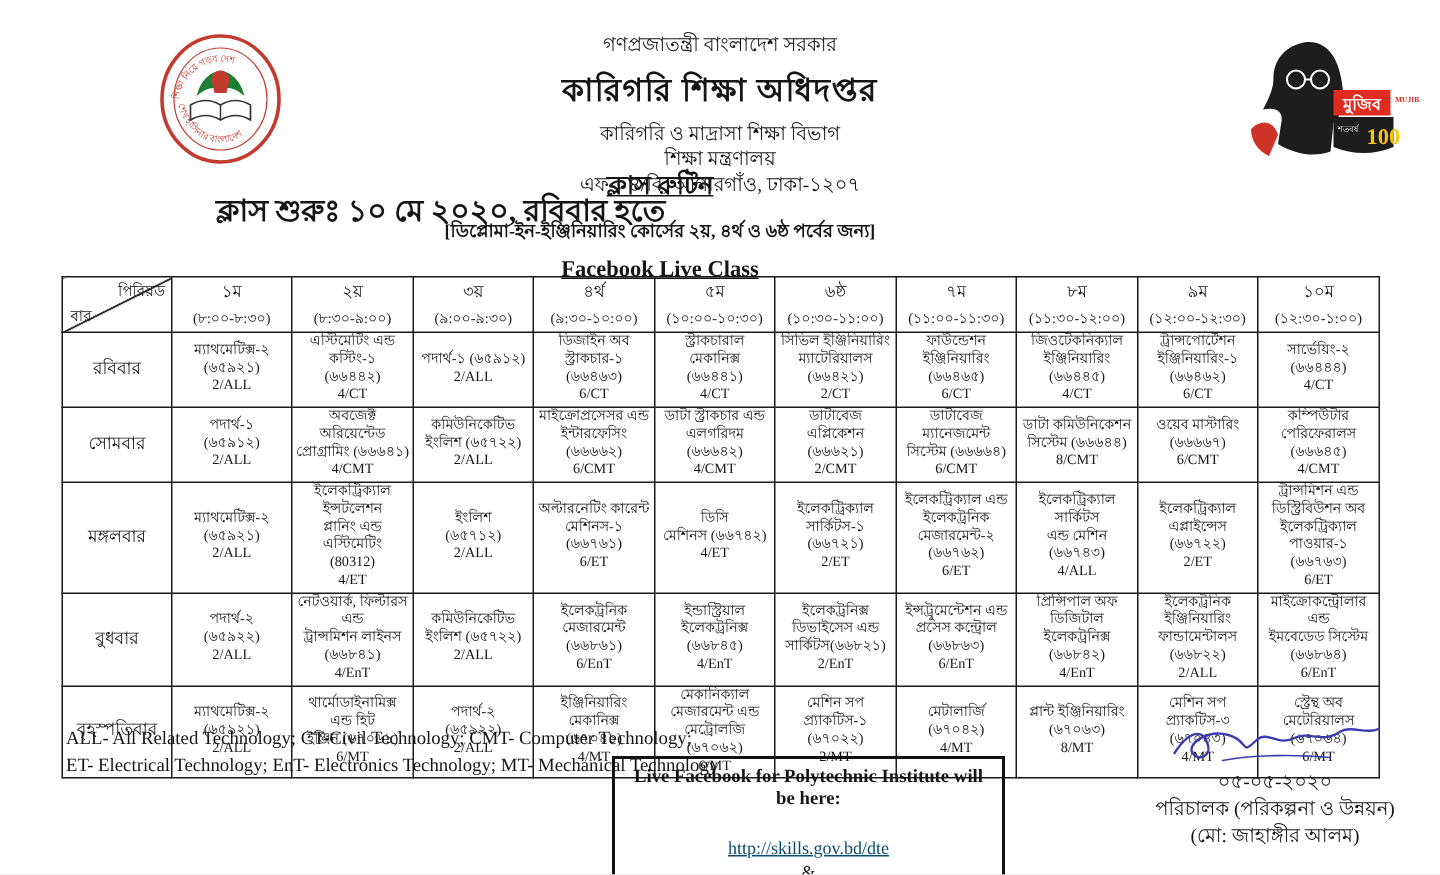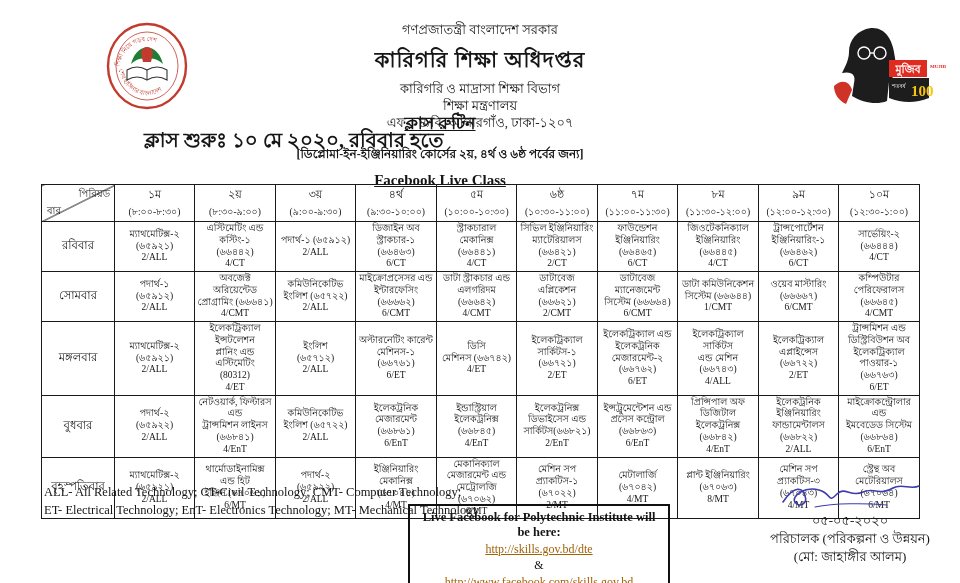--- a/index.html
+++ b/index.html
@@ -29,21 +29,21 @@
   .p-time{font-size:9.5px;}
   .corner{position:relative;padding:0;
      background-image:linear-gradient(to bottom right,transparent 49.3%,#1a1a1a 49.3%,#1a1a1a 50.7%,transparent 50.7%);}
   .corner .top{position:absolute;top:1px;right:4px;font-size:10px;}
   .corner .bot{position:absolute;bottom:1px;left:5px;font-size:10px;}
   
   .legend{position:absolute;left:44px;top:484px;font-size:12.5px;line-height:1.4;}
   .live-box{position:absolute;left:408px;top:504px;width:246px;border:2px solid #111;
             text-align:center;padding:4px 6px 6px 6px;}
   .live-title{font-size:12.5px;font-weight:bold;}
-  .live-link{display:block;font-size:12px;color:#a16207;text-decoration:underline;margin-top:2px;}
+  .live-link{display:block;font-size:12px;color:#0c4a6e;text-decoration:underline;margin-top:18px;}
   .amp{font-size:12px;margin-top:1px;}
   .sign-block{position:absolute;left:748px;top:478px;width:204px;text-align:center;}
   .sig-svg{display:block;margin:0 auto;}
   .sig-line{font-size:13px;line-height:1.38;}
 </style>
 </head>
 <body>
 
 <div class="page">
 
@@ -207,21 +207,21 @@
 4/CMT</td>
       <td class="cell">ডাটাবেজ
 এপ্লিকেশন
 (৬৬৬২১)
 2/CMT</td>
       <td class="cell">ডাটাবেজ ম্যানেজমেন্ট
 সিস্টেম (৬৬৬৬৪)
 6/CMT</td>
       <td class="cell">ডাটা কমিউনিকেশন
 সিস্টেম (৬৬৬৪৪)
-1/CMT</td>
+8/CMT</td>
       <td class="cell">ওয়েব মাস্টারিং
 (৬৬৬৬৭)
 6/CMT</td>
       <td class="cell">কম্পিউটার পেরিফেরালস
 (৬৬৬৪৫)
 4/CMT</td>
     </tr>
     <tr style="height:55px">
       <td class="day">মঙ্গলবার</td>
       <td class="cell">ম্যাথমেটিক্স-২

